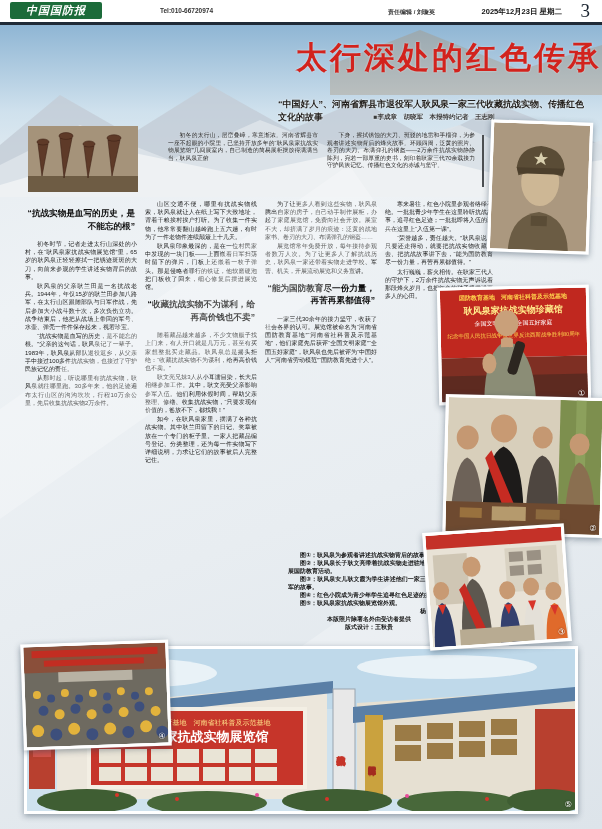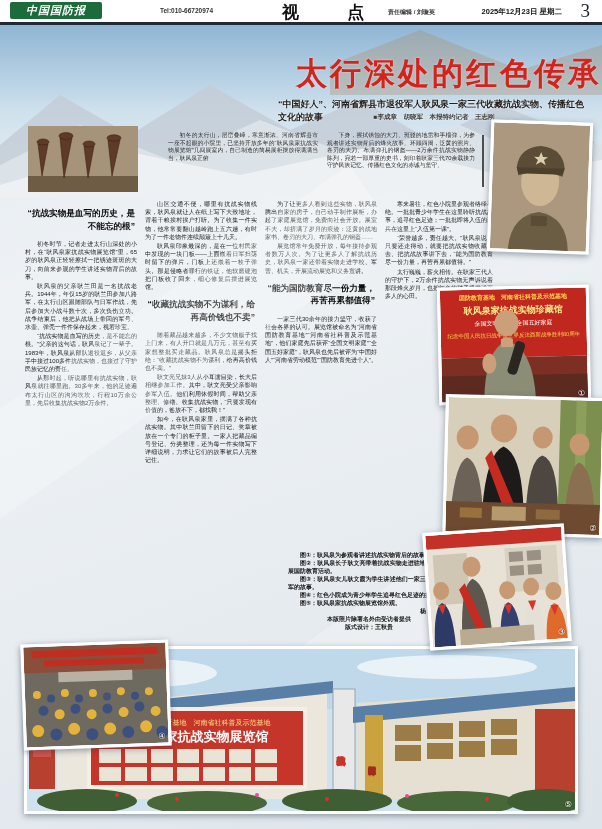--- a/index.html
+++ b/index.html
@@ -18,21 +18,21 @@
              letter-spacing:22px; font-family:"Liberation Serif","DejaVu Serif",serif; }
   .editor { position:absolute; left:388px; top:8px; font-size:6px; color:#333; font-weight:bold; }
   .date { position:absolute; right:40px; top:7px; font-size:7.5px; color:#111; font-weight:bold; }
   .pageno { position:absolute; right:12px; top:0px; font-size:19px; color:#1a2430;
             font-family:"Liberation Serif","DejaVu Serif",serif; }
   .hdr-rule { position:absolute; top:22px; left:0; width:602px; height:3px; background:#1f2a36; }
   
   .hero { position:absolute; top:25px; left:0; width:602px; height:172px; overflow:hidden;
           background:linear-gradient(180deg,#9dbfd8 0%,#c6dbe9 35%,#e9f1f5 75%,#eef2f4 100%); }
   .hero svg { position:absolute; top:0; left:0; }
-  .title { position:absolute; left:296px; top:28px; width:292px; font-size:31px; font-weight:bold;
+  .title { position:absolute; left:296px; top:12px; width:292px; font-size:31px; font-weight:bold;
            color:#d2231d; letter-spacing:3px; text-shadow:0 0 2px rgba(255,255,255,.6); white-space:nowrap; }
   .subtitle { position:absolute; left:278px; top:73px; width:312px; font-size:9px; font-weight:bold;
               color:#23201d; text-align:left; text-shadow:0 0 2px #fff; }
   .byline { position:absolute; left:278px; top:88px; width:312px; font-size:6.5px; color:#3a3a3a;
             text-align:center; font-weight:bold; text-shadow:0 0 2px #fff; }
   .bugles { position:absolute; left:28px; top:101px; width:110px; height:66px; overflow:hidden;
             background:linear-gradient(180deg,#b9a98f,#8f7f68); }
   .intro { position:absolute; top:107px; height:62px; font-size:5.8px; line-height:7.6px; color:#222;
            text-align:justify; overflow:hidden; text-shadow:0 0 2px rgba(255,255,255,.7); }
   .intro p { text-indent:2em; }
@@ -70,21 +70,20 @@
   .streak { position:absolute; background:rgba(255,255,255,.25); transform:rotate(-35deg); z-index:1; pointer-events:none; }
 </style>
 </head>
 <body>
 
 <div class="page">
 
   <div class="hdr">
     <div class="logo">中国国防报</div>
     <div class="tel">Tel:010-66720974</div>
-    <div class="section">视 点</div>
     <div class="editor">责任编辑 / 刘璇英</div>
     <div class="date">2025年12月23日 星期二</div>
     <div class="pageno">3</div>
   </div>
   <div class="hdr-rule"></div>
 
   <div class="streak" style="left:-80px;top:300px;width:500px;height:90px;"></div>
   <div class="streak" style="left:250px;top:480px;width:600px;height:70px;"></div>
 
   <div class="hero">

